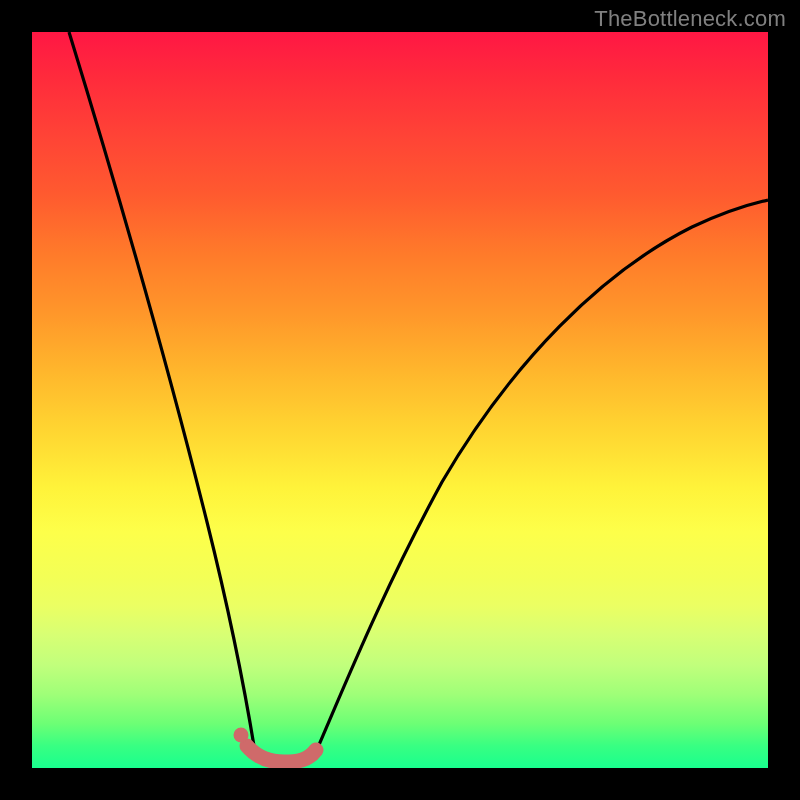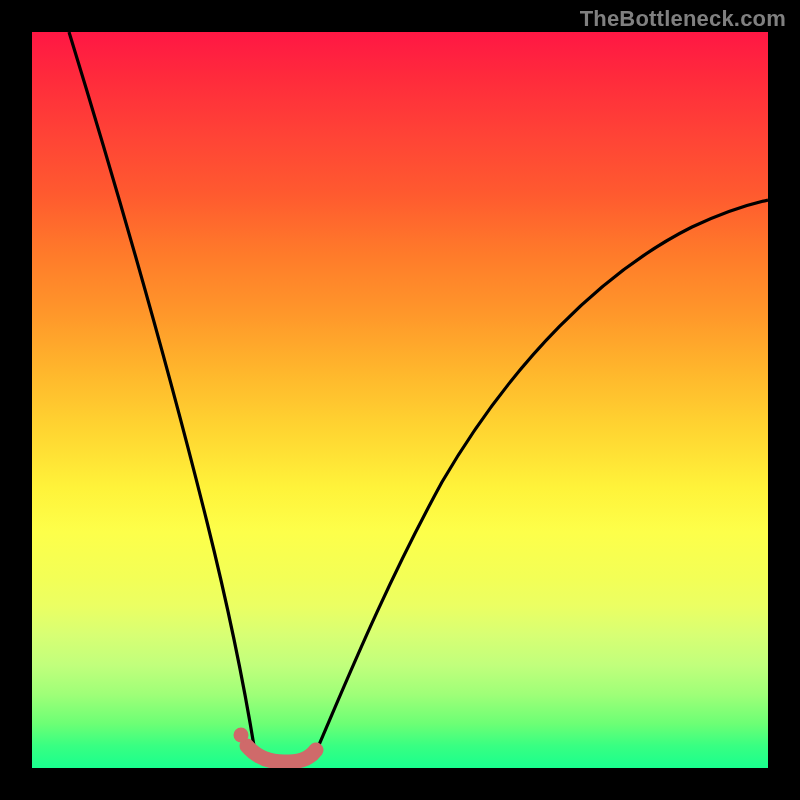--- a/index.html
+++ b/index.html
@@ -53,21 +53,21 @@
     top: 0;
     left: 0;
   }
   .watermark {
     position: absolute;
     top: 6px;
     right: 14px;
     color: #808080;
     font-size: 22px;
     letter-spacing: 0.2px;
-    font-weight: 700;
+    font-weight: 400;
   }
 </style>
 </head>
 <body>
 
 <div class="frame">
 
   <div class="plot">
 
     <svg class="curves" width="736" height="736" viewBox="0 0 736 736">

